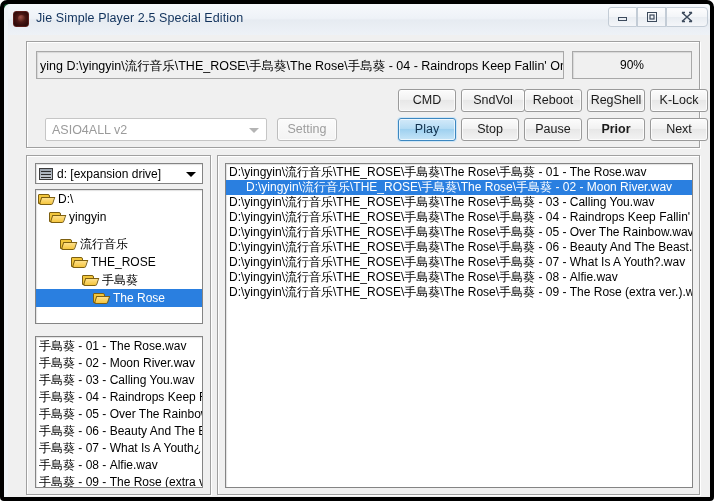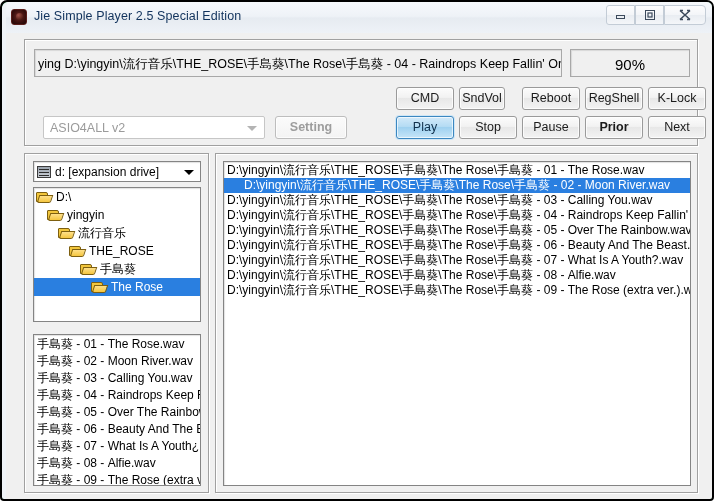--- a/index.html
+++ b/index.html
@@ -13,21 +13,21 @@
     color: #000000;
   }
 
   
   #window {
     position: relative;
     width: 714px;
     height: 501px;
     box-sizing: border-box;
     background: #14532d;
-    border: 2px solid #000000;
+    border: 4px solid #000000;
     border-radius: 7px 7px 4px 4px;
     overflow: hidden;
   }
   #window-inner-frame {
     position: absolute;
     left: 0; top: 0;
     width: 714px; height: 501px;
     box-sizing: border-box;
     border: 4px solid #eff3f7;
     border-top-width: 0;
@@ -131,21 +131,21 @@
     color: #000;
   }
   #volume-field {
     left: 545px; top: 9px;
     width: 120px; height: 28px;
   }
   #volume-text {
     position: absolute;
     left: 0; right: 0; top: 6px;
     text-align: center;
-    font-size: 15px;
+    font-size: 12px;
   }
 
   
   .btn {
     position: absolute;
     box-sizing: border-box;
     height: 23px;
     background: linear-gradient(to bottom, #fcfcfc 0%, #f2f2f2 45%, #e7e7e7 48%, #f3f3f3 100%);
     border: 1px solid #9a9a9a;
     border-radius: 3px;
@@ -165,21 +165,21 @@
   }
   .btn.focused {
     background: linear-gradient(to bottom, #d3eaf9 0%, #b5dcf4 45%, #9fd1f0 50%, #c6e5f8 100%);
     border: 1px solid #3c87c0;
     box-shadow: inset 0 0 0 1px rgba(255,255,255,0.65), 0 0 0 1px #cfe6f6;
     color: #10304c;
   }
 
   
   #btn-cmd      { left: 371px; top: 47px; width: 58px; }
-  #btn-sndvol   { left: 434px; top: 47px; width: 46px; }
+  #btn-sndvol   { left: 434px; top: 47px; width: 64px; }
   #btn-reboot   { left: 497px; top: 47px; width: 58px; }
   #btn-regshell { left: 560px; top: 47px; width: 58px; }
   #btn-klock    { left: 623px; top: 47px; width: 58px; }
   
   #btn-play   { left: 371px; top: 76px; width: 58px; }
   #btn-stop   { left: 434px; top: 76px; width: 58px; }
   #btn-pause  { left: 497px; top: 76px; width: 58px; }
   #btn-prior  { left: 560px; top: 76px; width: 58px; font-weight: bold; }
   #btn-next   { left: 623px; top: 76px; width: 58px; }
 
@@ -201,21 +201,21 @@
     white-space: nowrap;
   }
   #device-combo-arrow {
     position: absolute;
     right: 7px; top: 9px;
     width: 0; height: 0;
     border-left: 5px solid transparent;
     border-right: 5px solid transparent;
     border-top: 5px solid #b4b4b4;
   }
-  #btn-setting { left: 250px; top: 76px; width: 72px; font-weight: bold; }
+  #btn-setting { left: 250px; top: 76px; width: 60px; }
 
   
   #left-panel { left: 18px; top: 120px; width: 185px; height: 340px; }
 
   
   #drive-combo {
     position: absolute;
     left: 8px; top: 7px;
     width: 168px; height: 21px;
     box-sizing: border-box;
@@ -428,21 +428,21 @@
 
       <div id="tree-view">
           <div class="tree-node" style="padding-left: 2px;">
             <span class="folder-icon"></span>
             <span>D:\</span>
           </div>
           <div class="tree-node" style="padding-left: 13px;">
             <span class="folder-icon"></span>
             <span>yingyin</span>
           </div>
-          <div class="tree-node" style="padding-left: 24px;">
+          <div class="tree-node" style="padding-left: 24px; margin-top: 9px;">
             <span class="folder-icon"></span>
             <span>流行音乐</span>
           </div>
           <div class="tree-node" style="padding-left: 35px;">
             <span class="folder-icon"></span>
             <span>THE_ROSE</span>
           </div>
           <div class="tree-node" style="padding-left: 46px;">
             <span class="folder-icon"></span>
             <span>手島葵</span>

